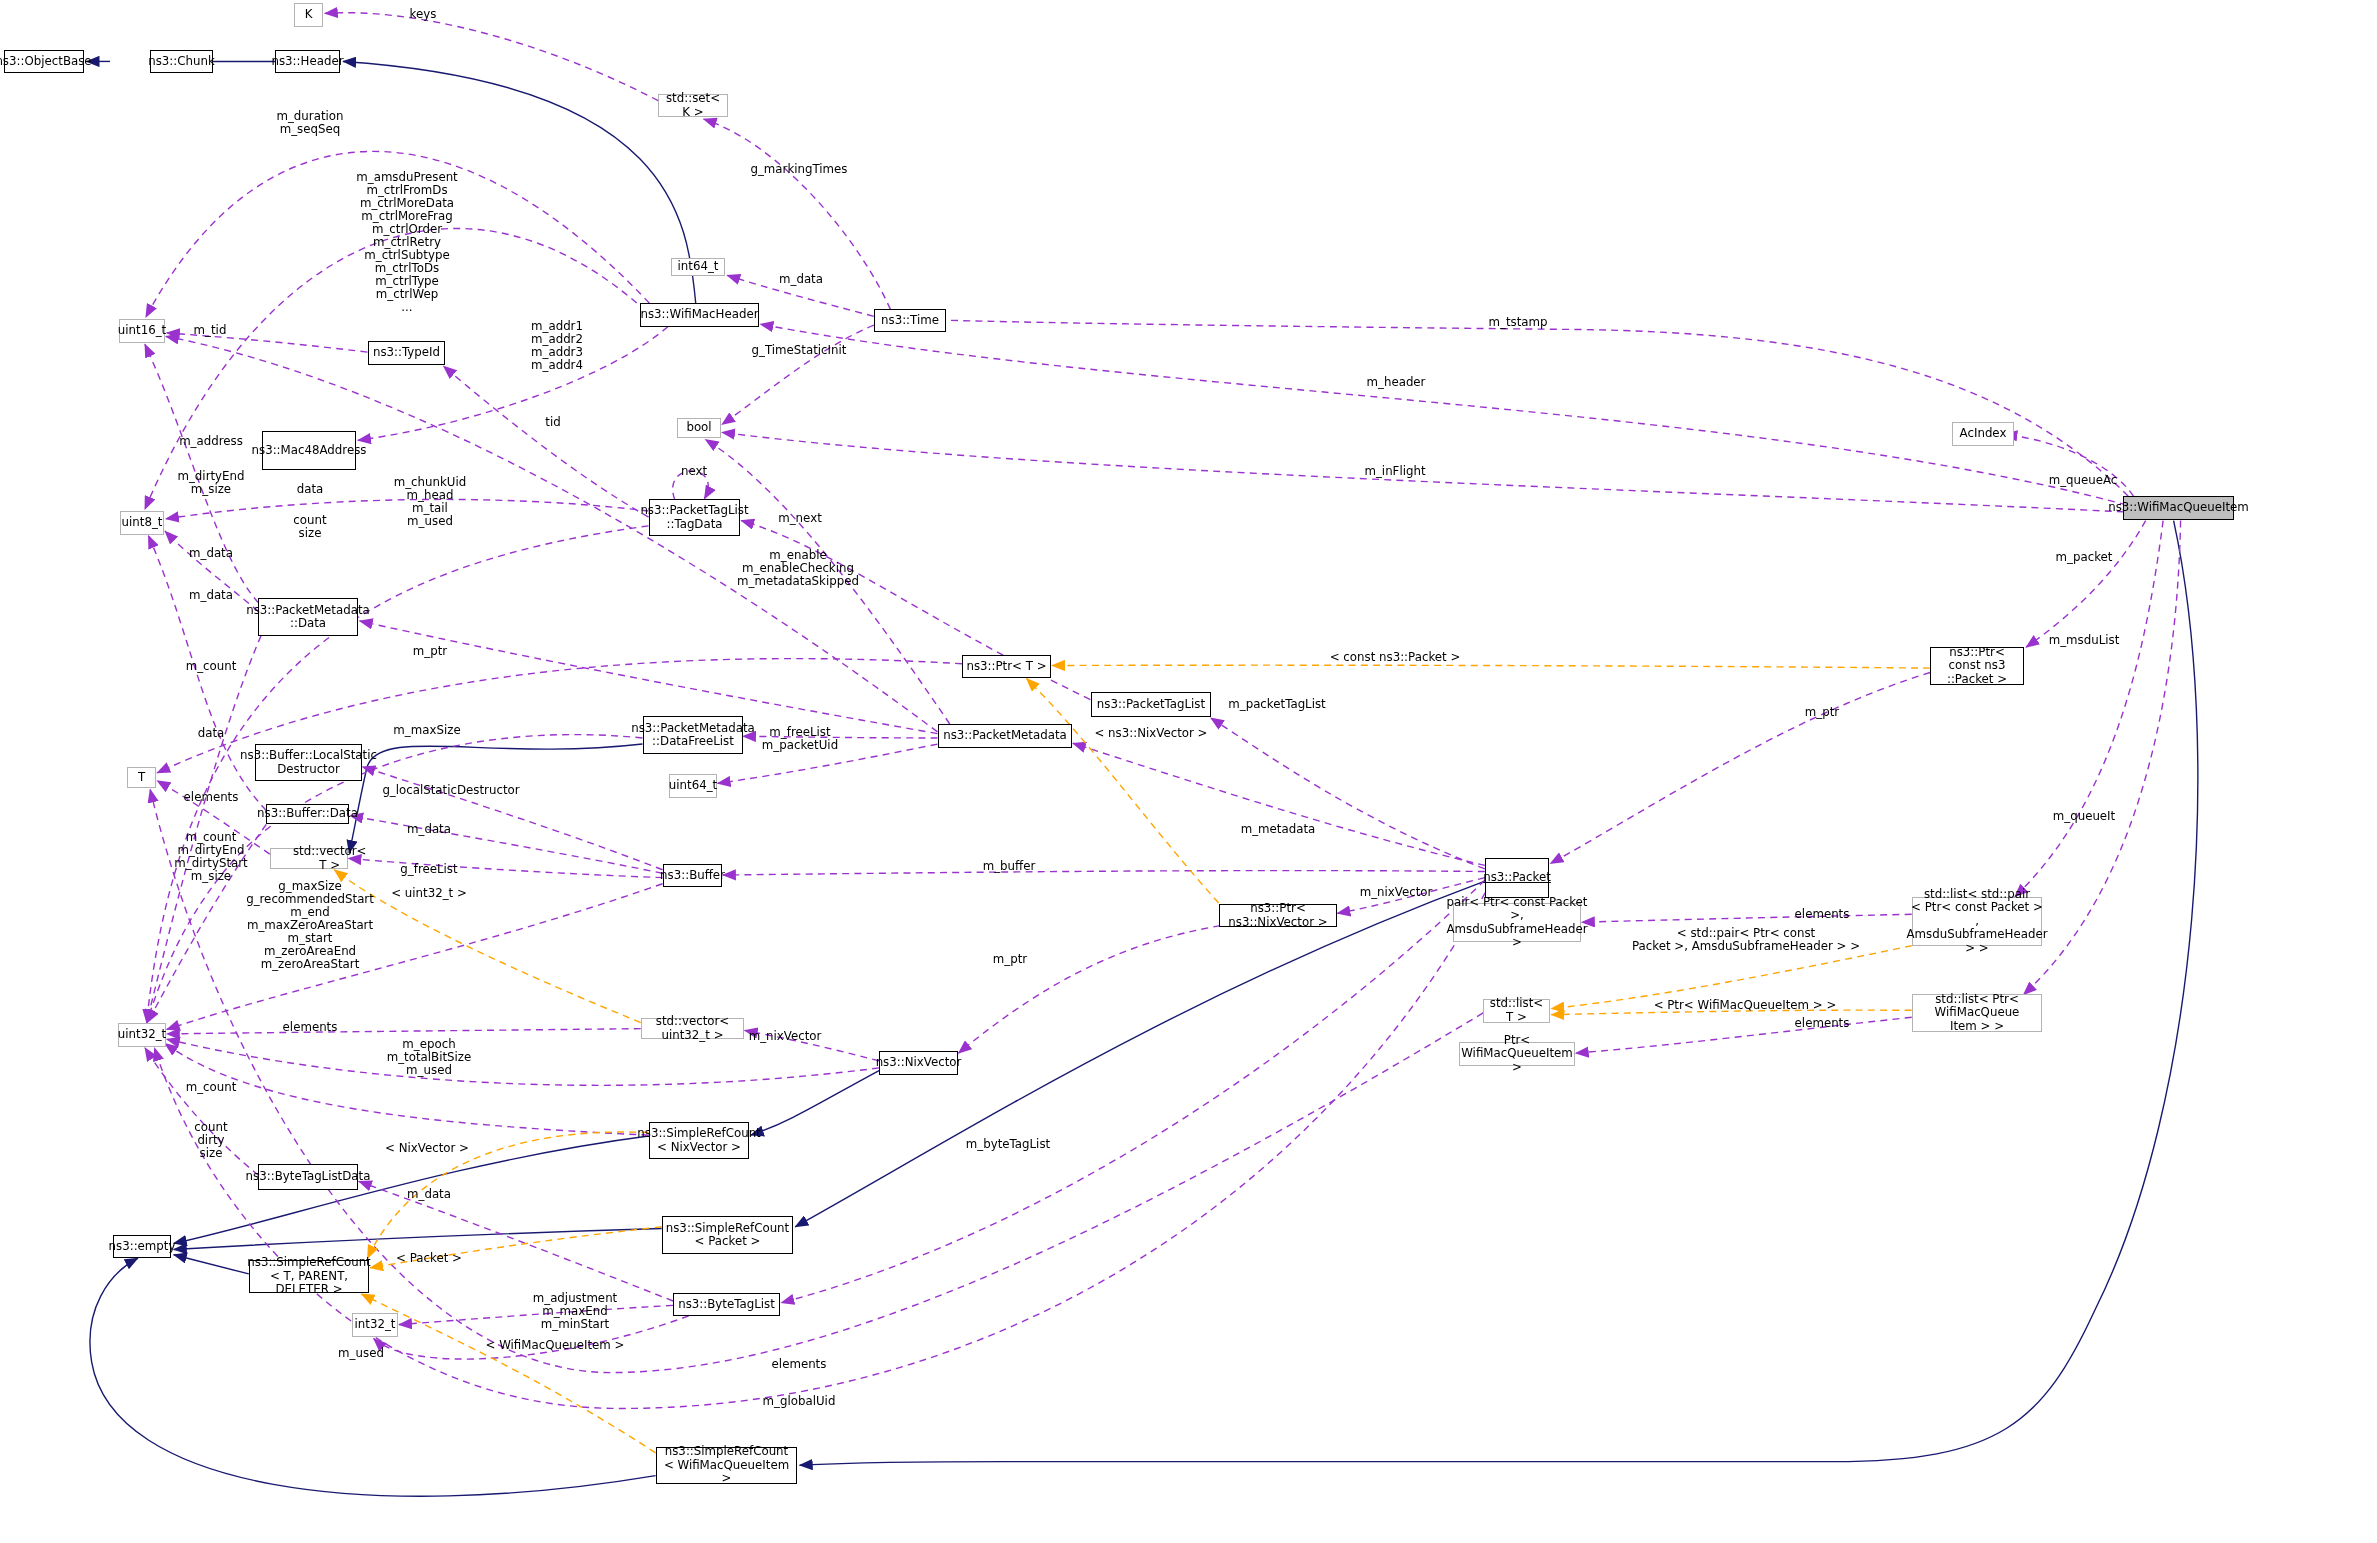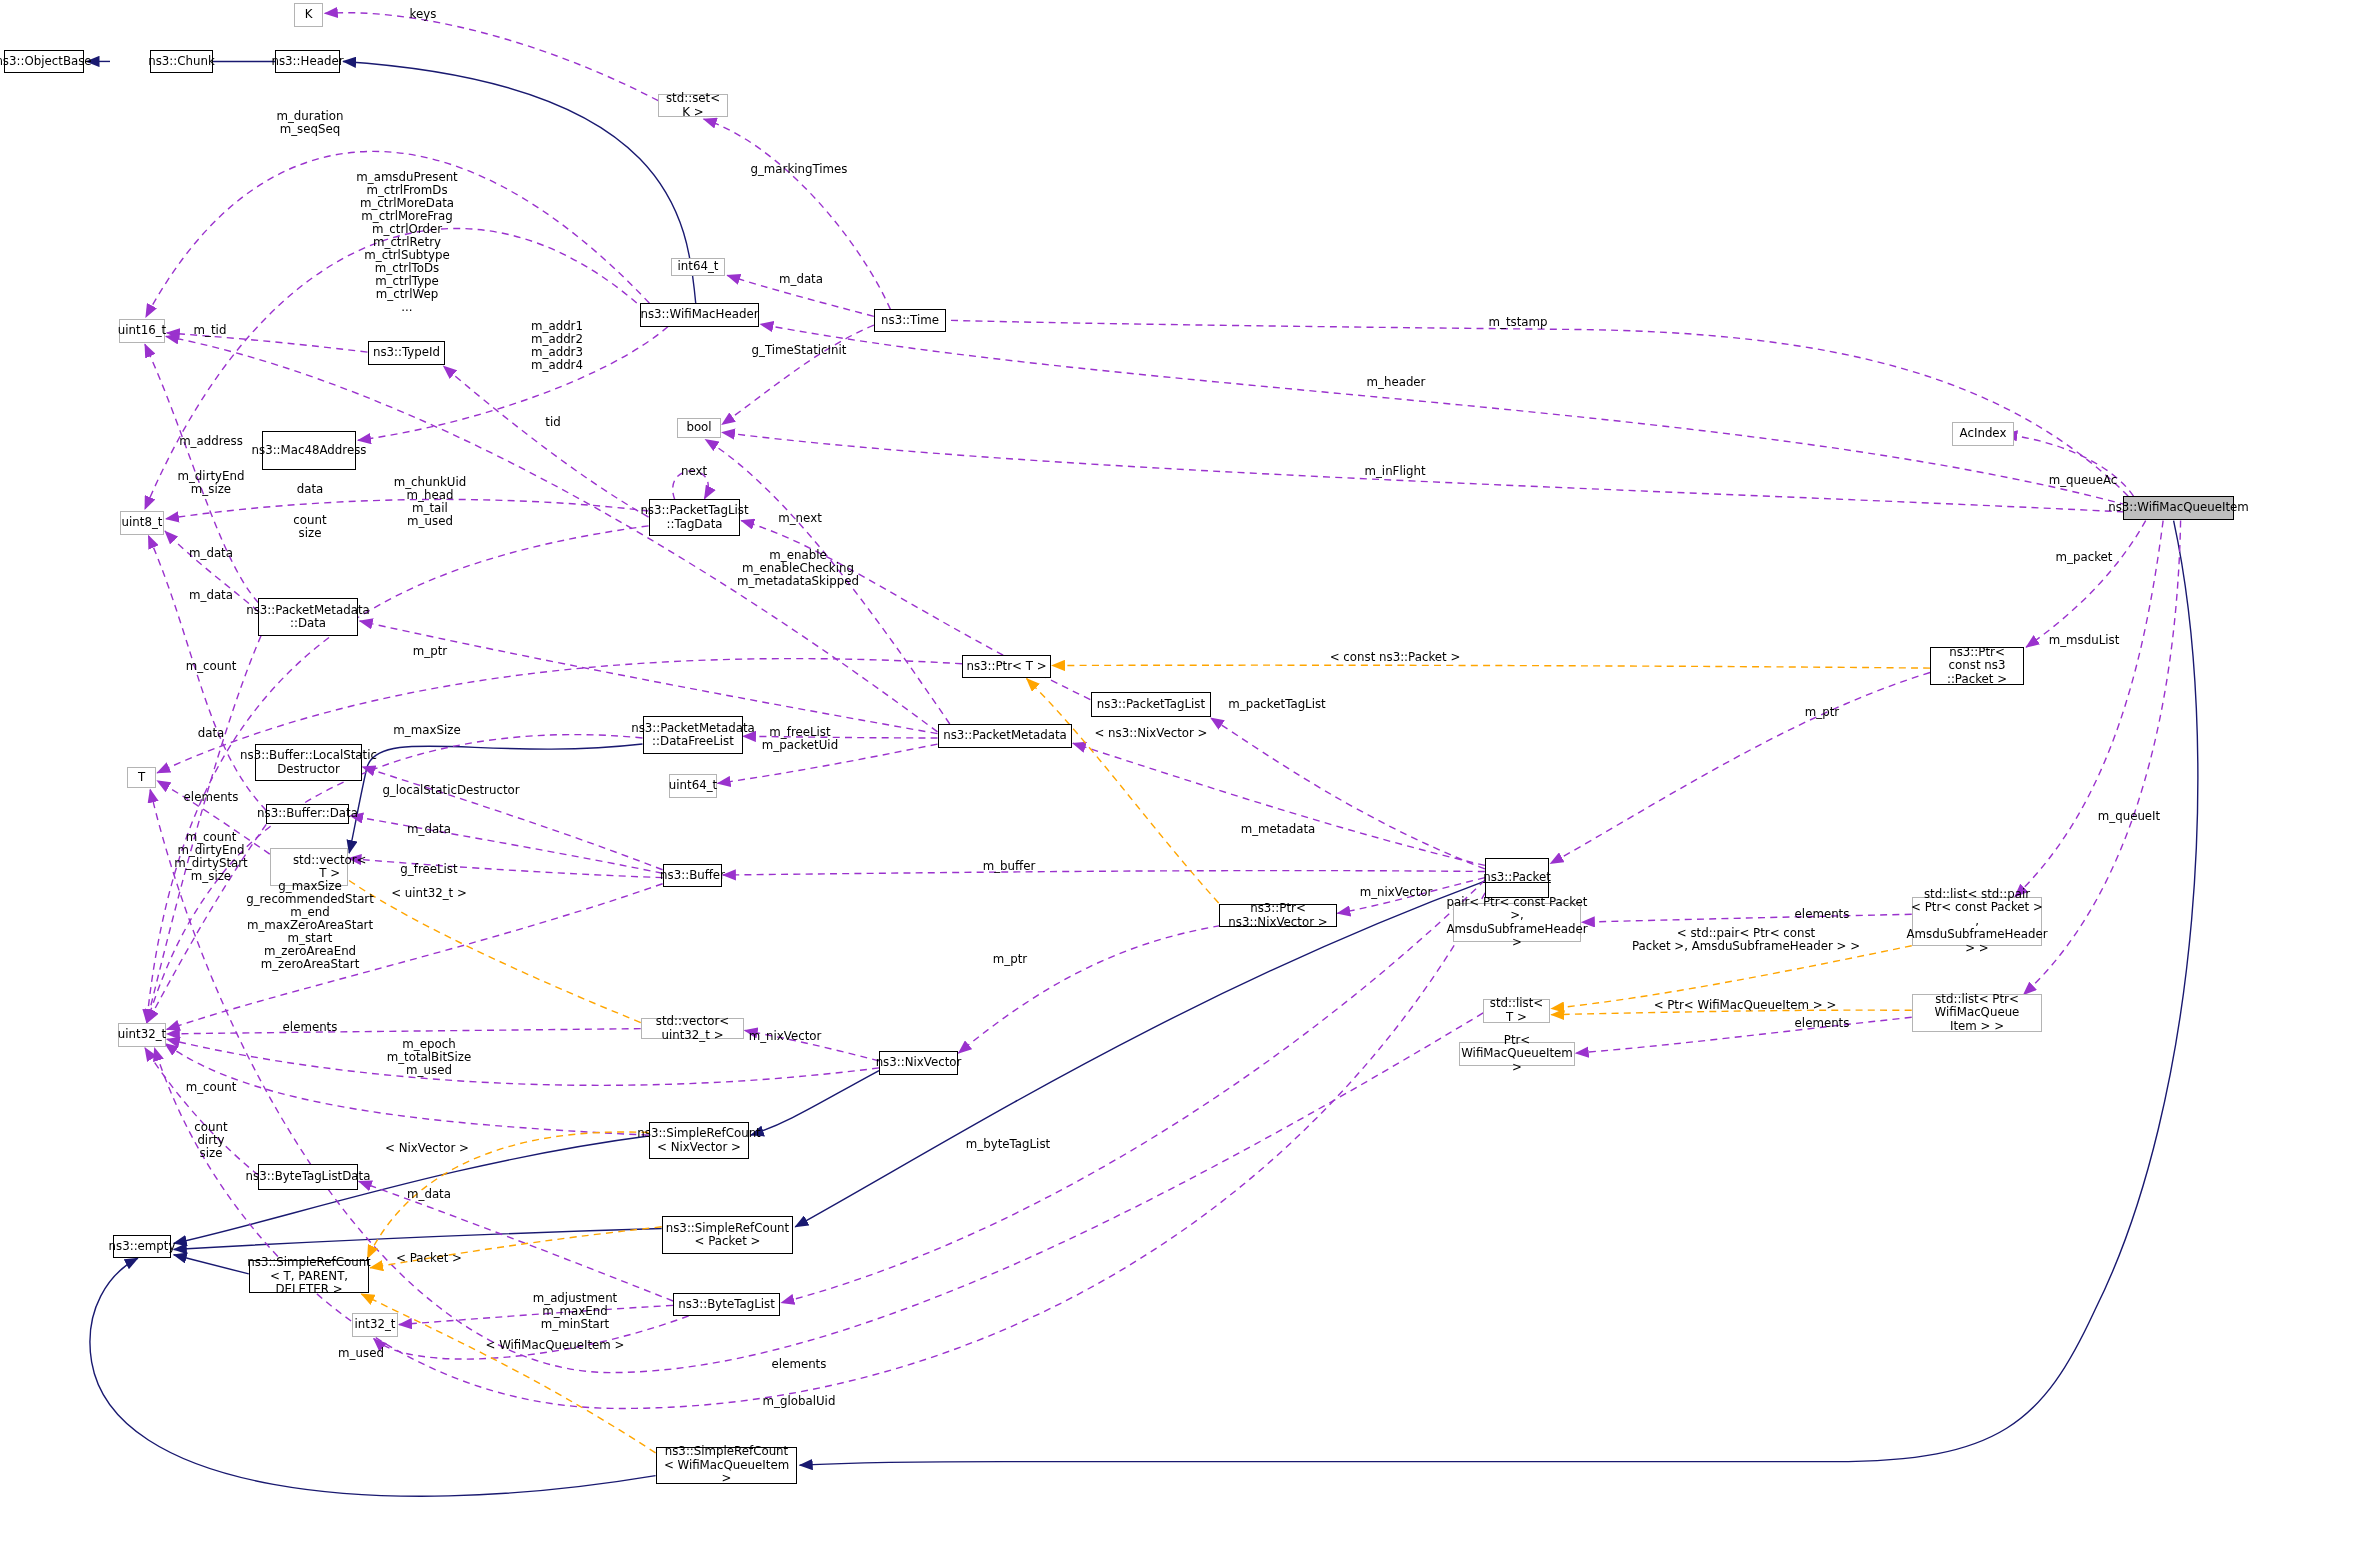--- a/index.html
+++ b/index.html
@@ -133,21 +133,21 @@
       <div class="node " style="left: 1091px; top: 692px; width: 120px; height: 25px;">ns3::PacketTagList</div>
       <div class="node " style="left: 1930px; top: 647px; width: 94px; height: 38px;">ns3::Ptr&lt; const ns3
 ::Packet &gt;</div>
       <div class="node " style="left: 255px; top: 744px; width: 107px; height: 37px;">ns3::Buffer::LocalStatic
 Destructor</div>
       <div class="node " style="left: 643px; top: 716px; width: 100px; height: 38px;">ns3::PacketMetadata
 ::DataFreeList</div>
       <div class="node " style="left: 938px; top: 724px; width: 134px; height: 24.4px;">ns3::PacketMetadata</div>
       <div class="node plain" style="left: 669px; top: 774px; width: 48px; height: 23.6px;">uint64_t</div>
       <div class="node " style="left: 266px; top: 804px; width: 83px; height: 20px;">ns3::Buffer::Data</div>
-      <div class="node plain" style="left: 270px; top: 848px; width: 78px; height: 38px; padding-left: 44px;">std::vector&lt; T &gt;</div>
+      <div class="node plain" style="left: 270px; top: 848px; width: 78px; height: 21px; padding-left: 44px;">std::vector&lt; T &gt;</div>
       <div class="node " style="left: 663px; top: 864px; width: 59px; height: 23px;">ns3::Buffer</div>
       <div class="node " style="left: 1485px; top: 858px; width: 64px; height: 40px; text-decoration: underline;">ns3::Packet</div>
       <div class="node plain" style="left: 127px; top: 767px; width: 29px; height: 21px;">T</div>
       <div class="node plain" style="left: 1453px; top: 903px; width: 128px; height: 39px;">pair&lt; Ptr&lt; const Packet
  &gt;, AmsduSubframeHeader &gt;</div>
       <div class="node plain" style="left: 1912px; top: 897px; width: 130px; height: 49px;">std::list&lt; std::pair
 &lt; Ptr&lt; const Packet &gt;
 , AmsduSubframeHeader &gt; &gt;</div>
       <div class="node plain" style="left: 1483px; top: 999px; width: 67px; height: 23.6px;">std::list&lt; T &gt;</div>
       <div class="node plain" style="left: 1912px; top: 994px; width: 130px; height: 38px;">std::list&lt; Ptr&lt; WifiMacQueue
@@ -240,21 +240,21 @@
 m_zeroAreaEnd
 m_zeroAreaStart</div>
       <div class="elabel" style="left: 211px; top: 857px;">m_count
 m_dirtyEnd
 m_dirtyStart
 m_size</div>
       <div class="elabel" style="left: 1009px; top: 866px;">m_buffer</div>
       <div class="elabel" style="left: 1278px; top: 829px;">m_metadata</div>
       <div class="elabel" style="left: 1396px; top: 892px;">m_nixVector</div>
       <div class="elabel" style="left: 1010px; top: 959px;">m_ptr</div>
-      <div class="elabel" style="left: 2084px; top: 816px; margin-left: 45px;">m_queueIt</div>
+      <div class="elabel" style="left: 2084px; top: 816px;">m_queueIt</div>
       <div class="elabel" style="left: 310px; top: 1027px;">elements</div>
       <div class="elabel" style="left: 429px; top: 1057px;">m_epoch
 m_totalBitSize
 m_used</div>
       <div class="elabel" style="left: 785px; top: 1036px;">m_nixVector</div>
       <div class="elabel" style="left: 1822px; top: 914px;">elements</div>
       <div class="elabel" style="left: 1746px; top: 940px;">&lt; std::pair&lt; Ptr&lt; const
 Packet &gt;, AmsduSubframeHeader &gt; &gt;</div>
       <div class="elabel" style="left: 211px; top: 1087px;">m_count</div>
       <div class="elabel" style="left: 427px; top: 1148px;">&lt; NixVector &gt;</div>

